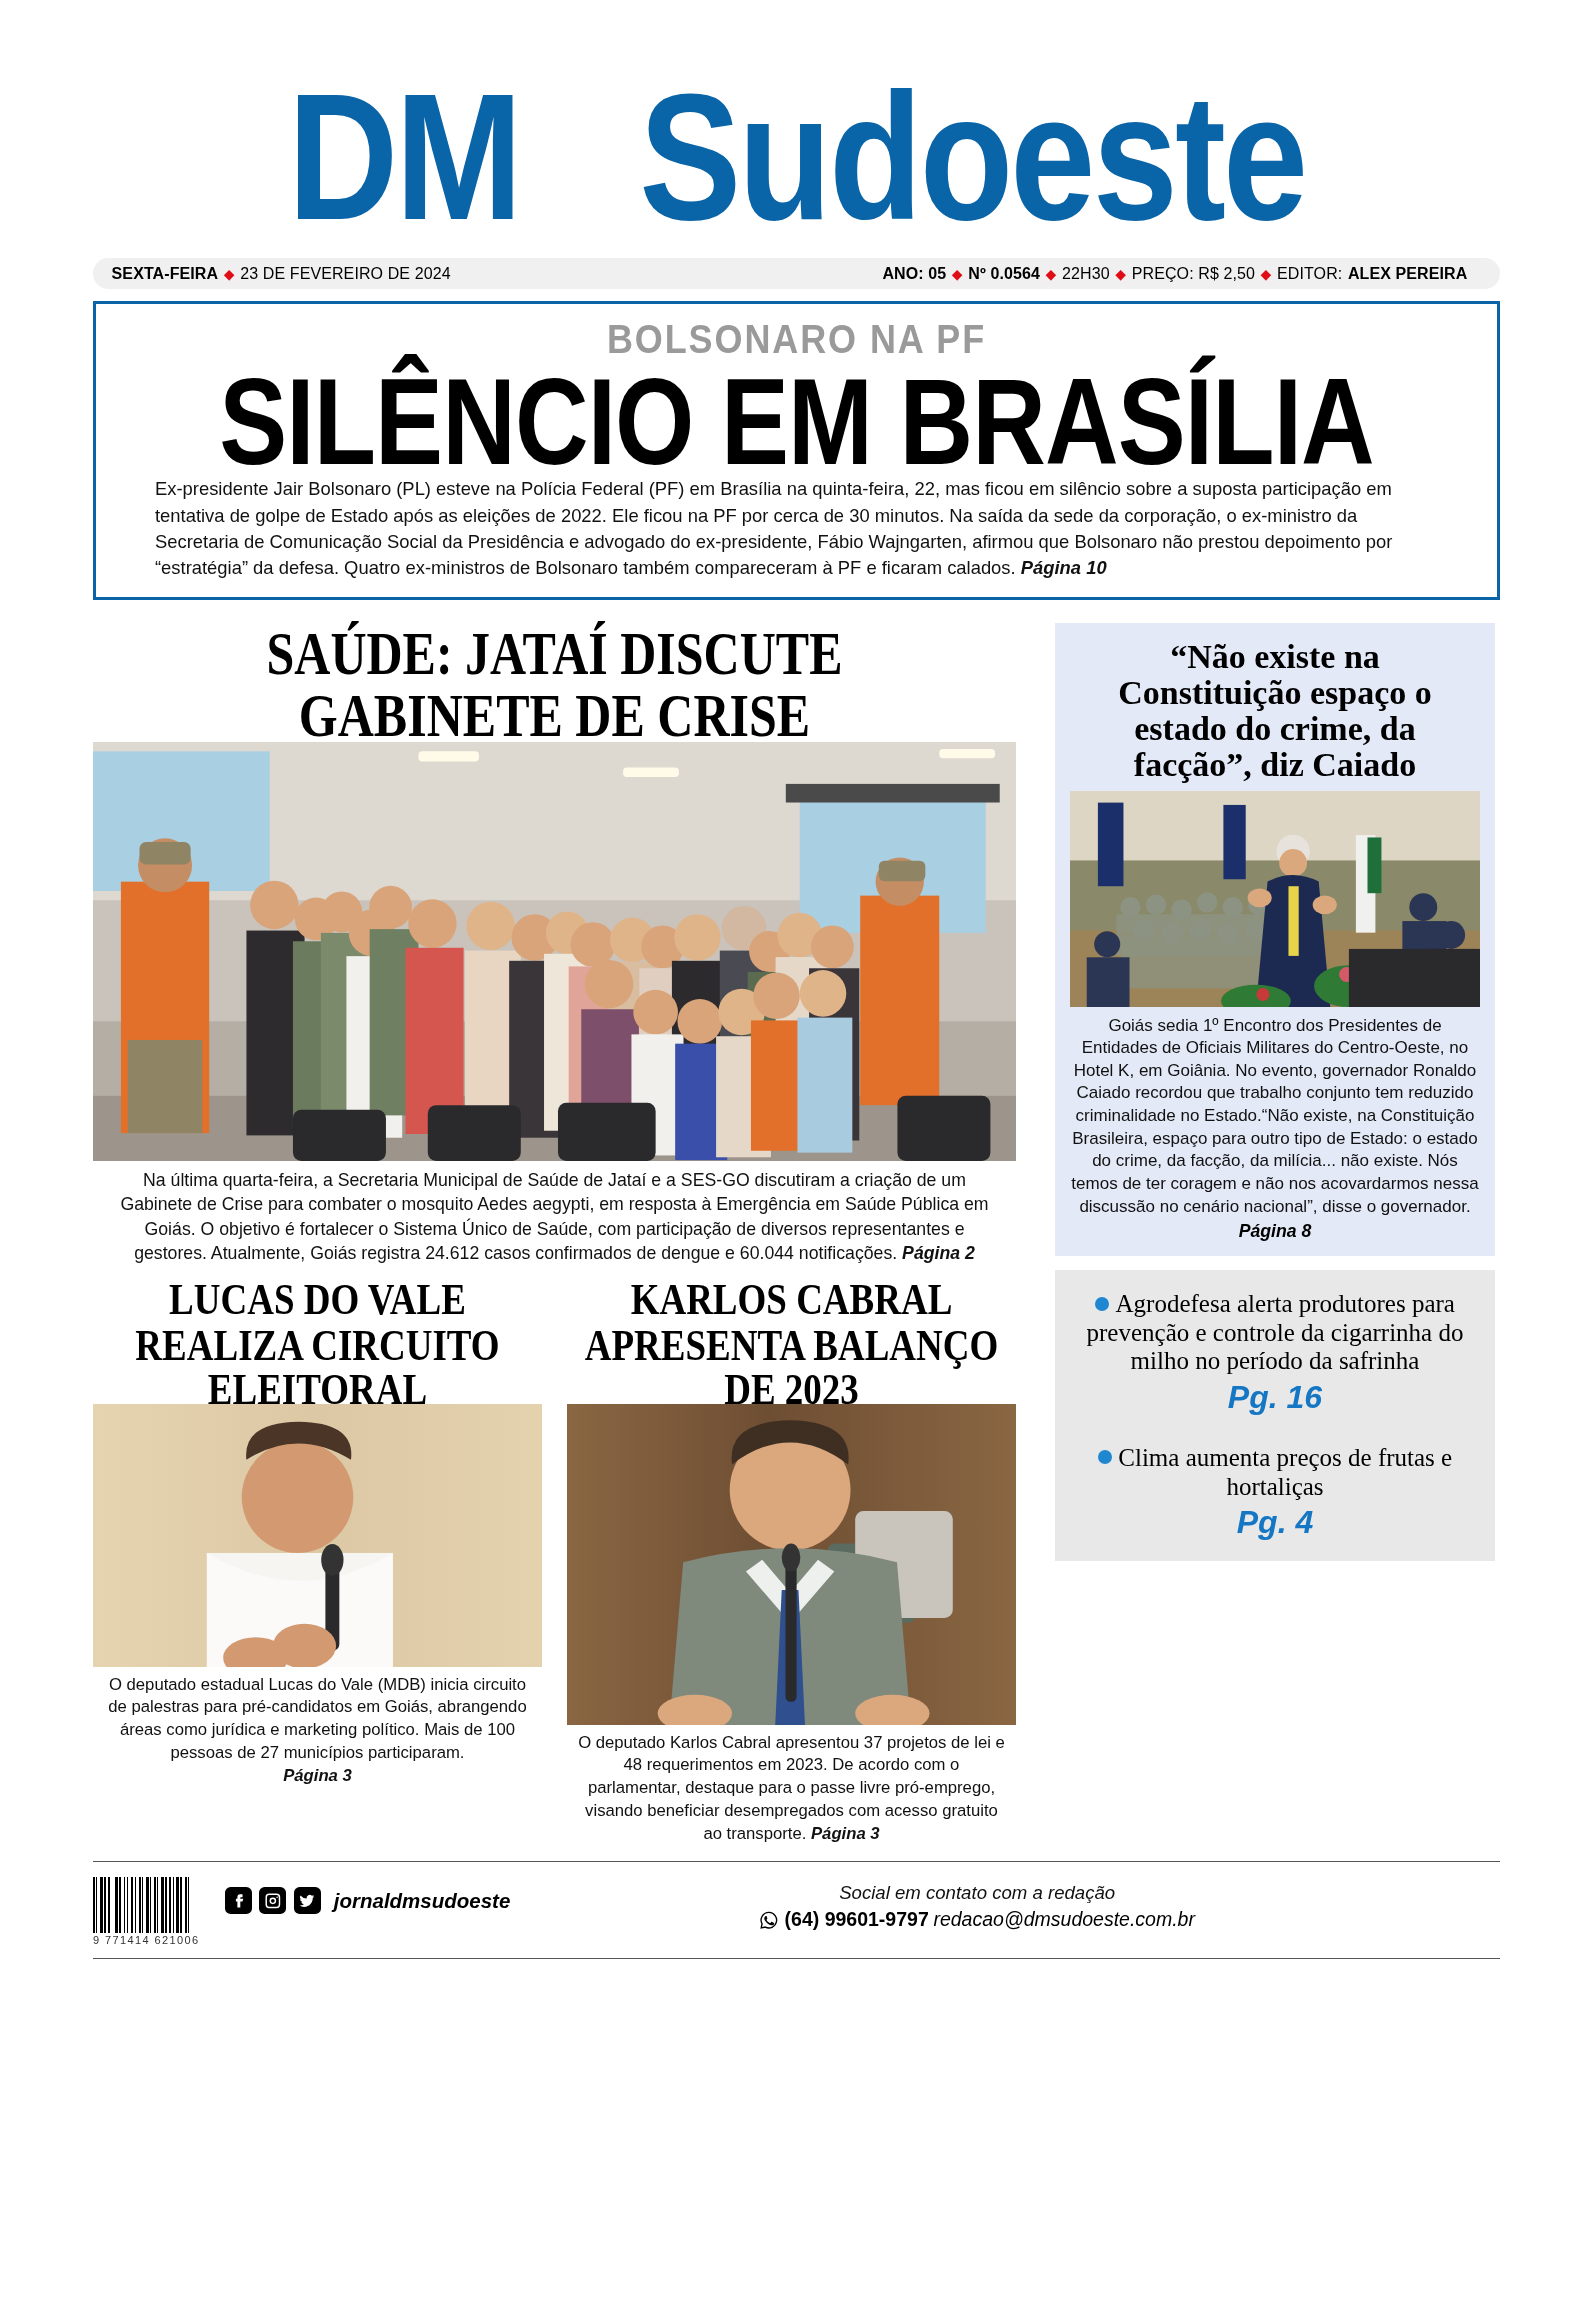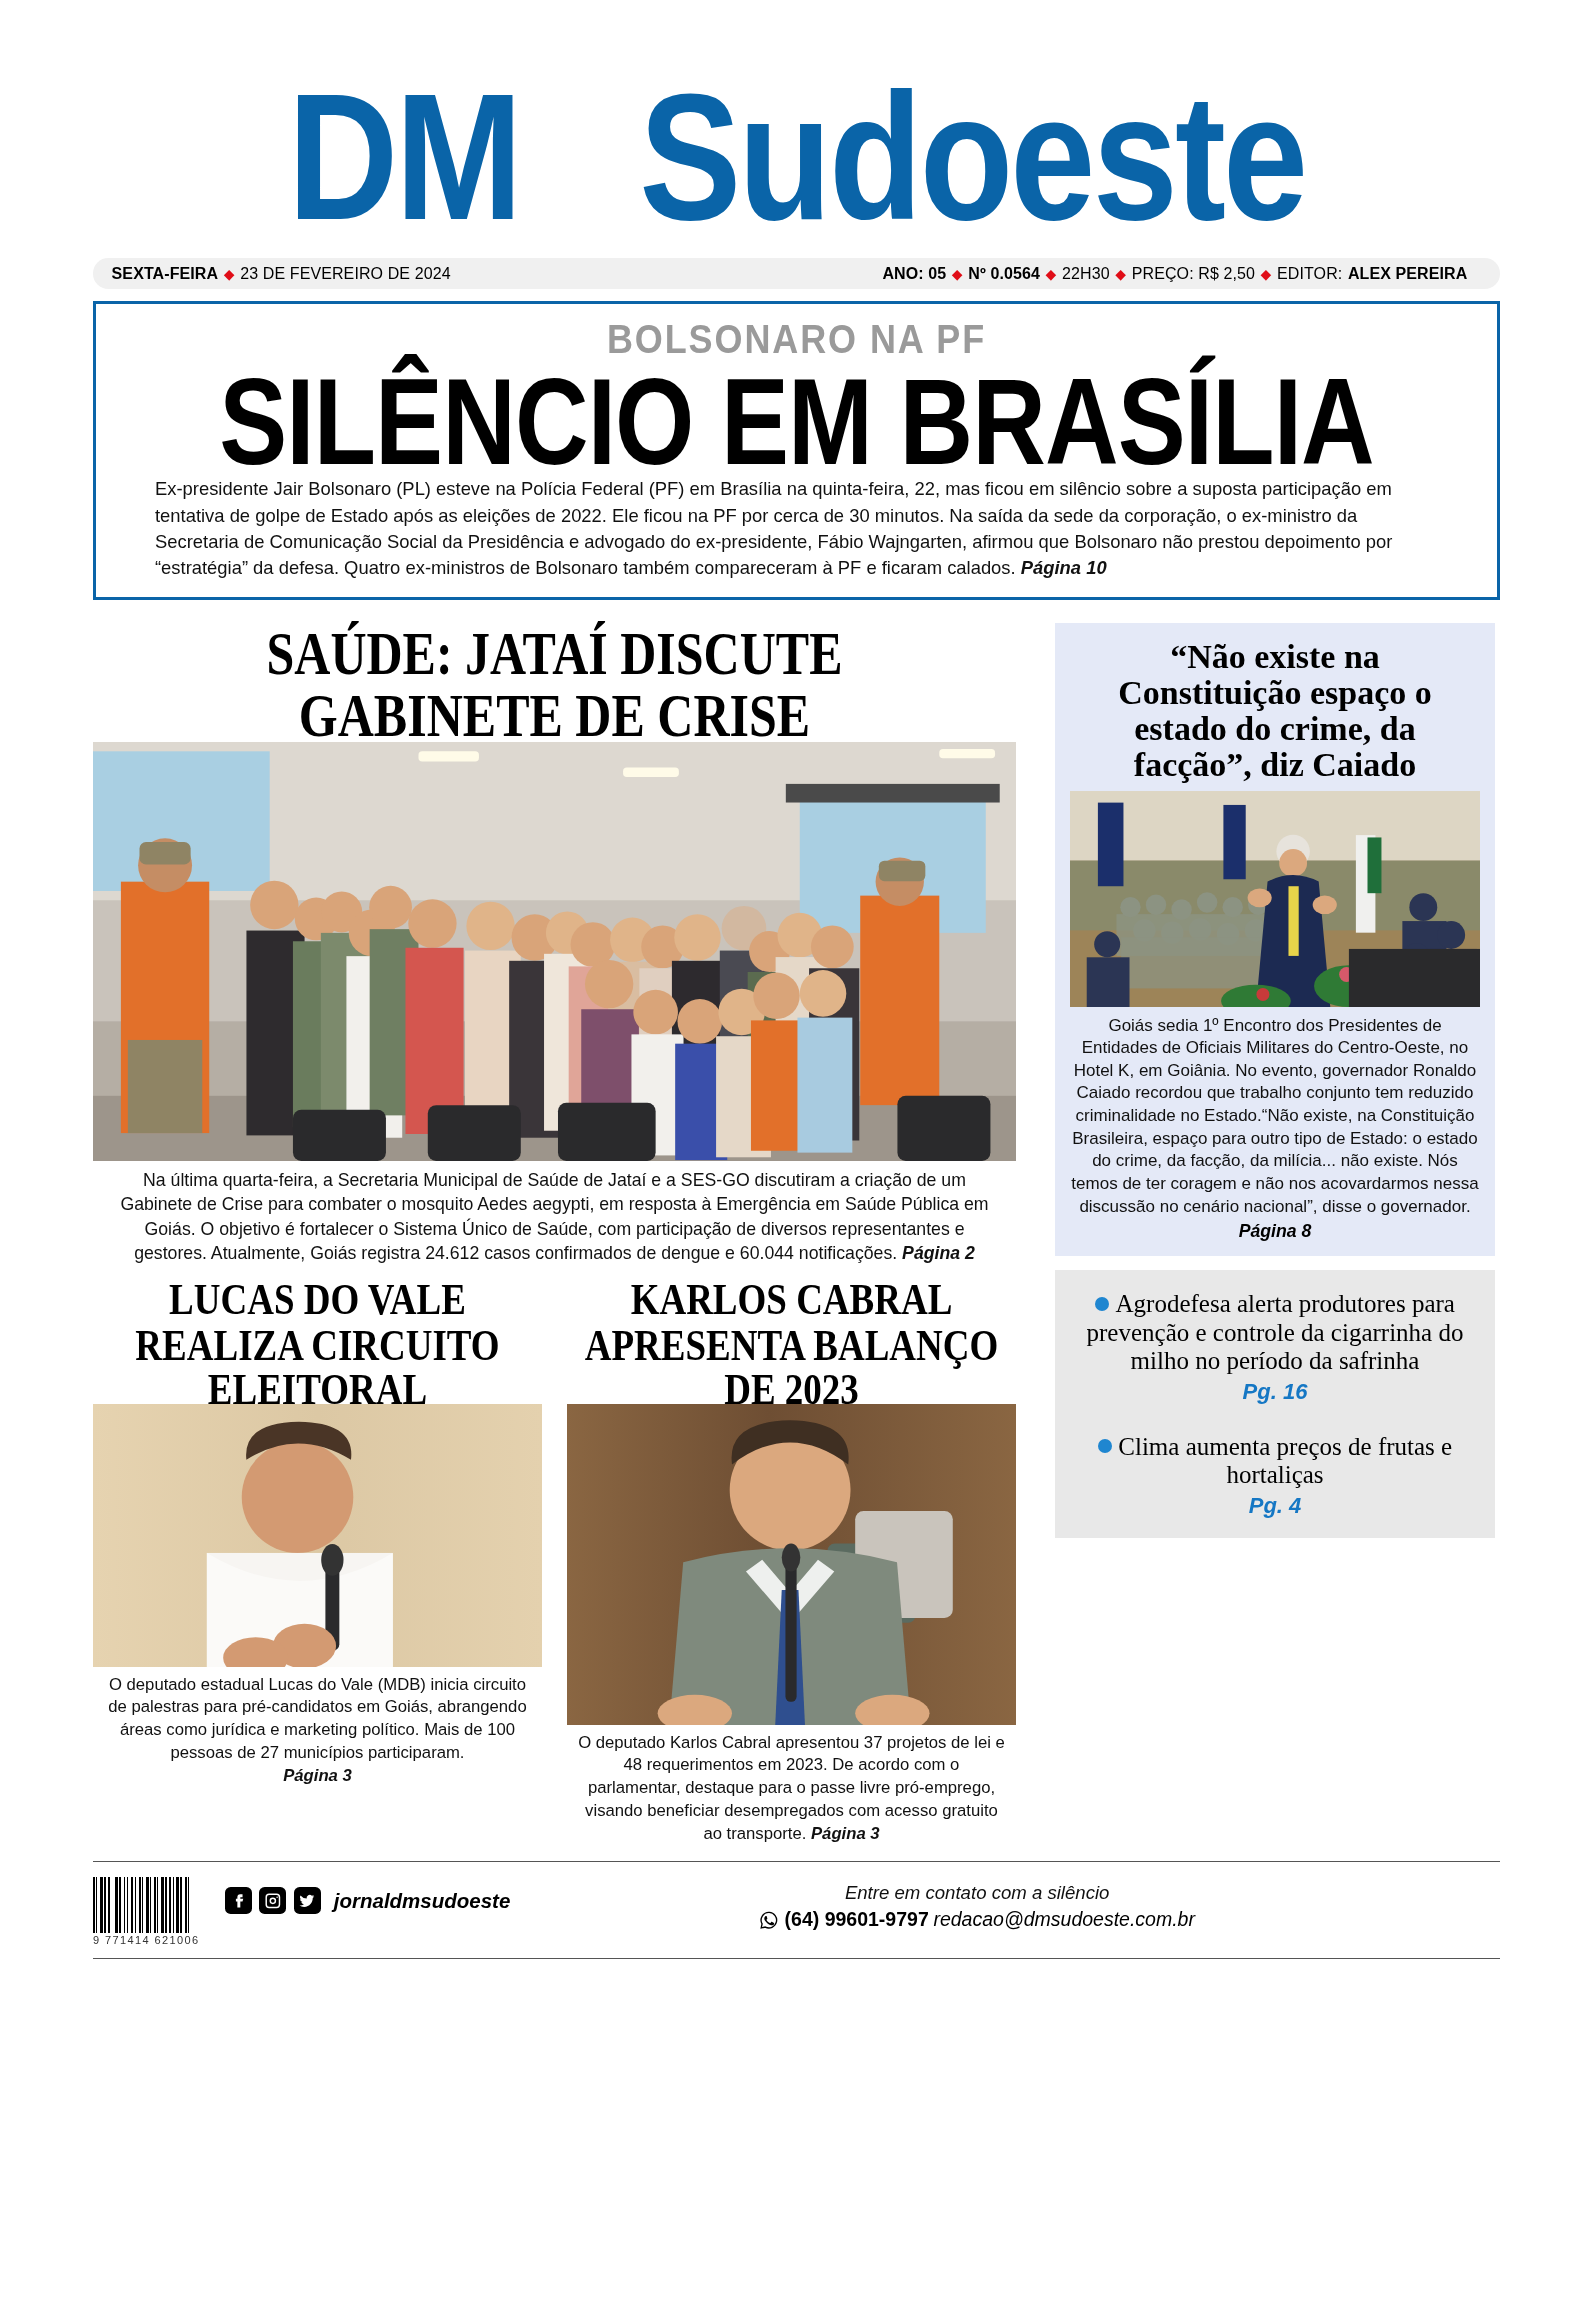--- a/index.html
+++ b/index.html
@@ -209,21 +209,21 @@
     border-radius: 50%;
     background: #1f86d0;
     margin-right: 6.5px;
     vertical-align: 1.9px;
   }
   .brief-pg {
     margin-top: 2.8px;
     font-family: "Liberation Sans", sans-serif;
     font-weight: bold;
     font-style: italic;
-    font-size: 22px;
+    font-size: 32px;
     color: #1577c4;
     text-align: center;
   }
 
   
   .footer {
     margin-top: 16px;
     border-top: 1.4px solid #555;
     padding-top: 12px;
     display: flex;
@@ -586,21 +586,21 @@
       </span>
       <span class="sicon">
         <svg viewBox="0 0 24 24">
             <path d="M22 5.8c-.7.3-1.5.5-2.4.6a4.1 4.1 0 001.8-2.2c-.8.5-1.7.8-2.6 1a4.1 4.1 0 00-7 3.7A11.6 11.6 0 013.4 4.6a4.1 4.1 0 001.3 5.5c-.7 0-1.3-.2-1.9-.5a4.1 4.1 0 003.3 4 4.2 4.2 0 01-1.9.1 4.1 4.1 0 003.8 2.9A8.3 8.3 0 012 18.4a11.6 11.6 0 006.3 1.9c7.6 0 11.7-6.3 11.7-11.7v-.5A8.3 8.3 0 0022 5.8z"></path>
           </svg>
       </span>
       <span class="handle">jornaldmsudoeste</span>
     </div>
 
     <div class="contact">
-      <div class="l1">Entre em contato com a silêncio</div>
+      <div class="l1">Social em contato com a redação</div>
       <div class="l2">
         <span class="wa">
           <svg viewBox="0 0 24 24">
               <path fill="none" stroke="#000" stroke-width="1.6" d="M12 2.8A9.1 9.1 0 003.6 16.3L2.6 21l4.8-1A9.1 9.1 0 1012 2.8z"></path>
               <path d="M9.1 7.6c-.2-.5-.4-.5-.6-.5h-.5c-.2 0-.5.1-.8.4-.3.3-1 1-1 2.4s1 2.8 1.2 3 2 3.2 4.9 4.3c2.4 1 2.9.8 3.4.7.5 0 1.6-.6 1.8-1.3.2-.6.2-1.2.2-1.3l-.7-.4-2-1c-.3-.1-.5-.2-.7.1l-.9 1.2c-.2.2-.4.2-.6.1a8 8 0 01-2.4-1.5 9 9 0 01-1.6-2c-.2-.3 0-.4.1-.6l.5-.5.3-.6v-.5z"></path>
             </svg>
         </span>
         <b>(64) 99601-9797</b>
         <i>redacao@dmsudoeste.com.br</i>
       </div>

